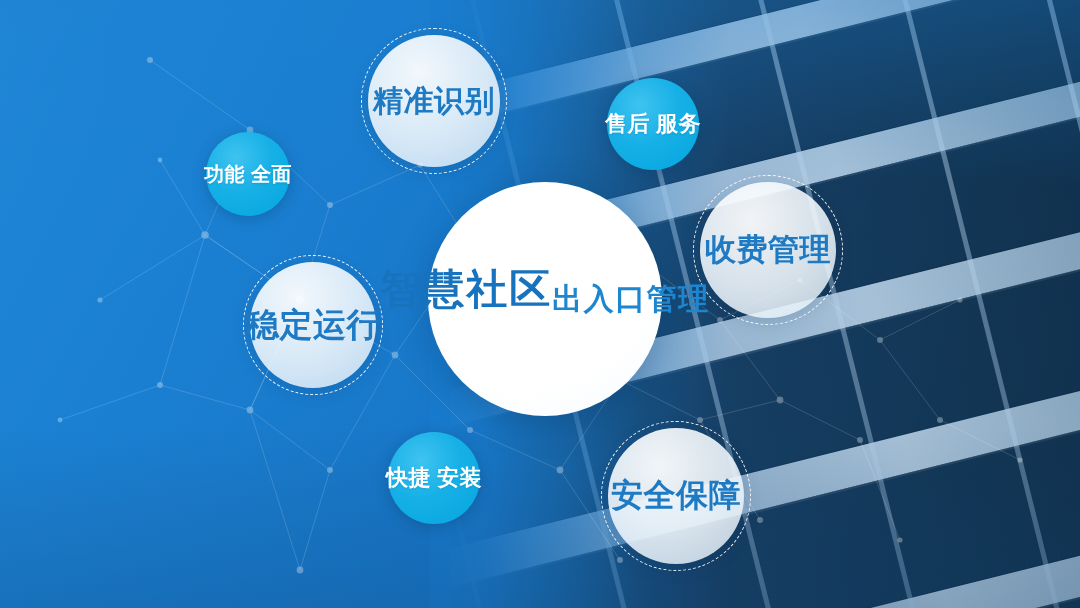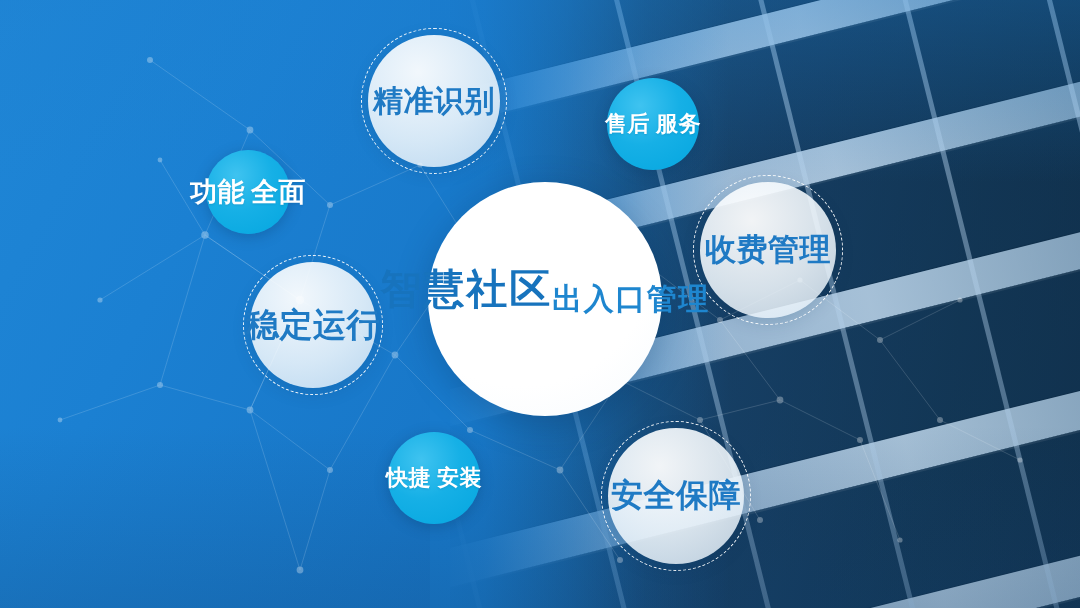--- a/index.html
+++ b/index.html
@@ -227,21 +227,21 @@
       </g>
     </svg>
   </div>
 
   <div id="bubble-layer" class="layer">
       <div class="bubble frosted" style="left: 368px; top: 35px; width: 132px; height: 132px; font-size: 30px; color: rgb(31, 122, 196);">
         <span class="ring" style="left: -7px; top: -7px; width: 146px; height: 146px;"></span>
         <span class="ln">精准</span>
         <span class="ln">识别</span>
       </div>
-      <div class="bubble solid" style="left: 206px; top: 150px; width: 84px; height: 84px; font-size: 27px; color: rgb(255, 255, 255); text-align: center;">
+      <div class="bubble solid" style="left: 206px; top: 132px; width: 84px; height: 84px; font-size: 20px; color: rgb(255, 255, 255); text-align: center;">
         <span class="ln">功能</span>
         <span class="ln">全面</span>
       </div>
       <div class="bubble solid" style="left: 607px; top: 78px; width: 92px; height: 92px; font-size: 22px; color: rgb(255, 255, 255);">
         <span class="ln">售后</span>
         <span class="ln">服务</span>
       </div>
       <div class="bubble frosted" style="left: 700px; top: 182px; width: 136px; height: 136px; font-size: 31px; color: rgb(31, 122, 196);">
         <span class="ring" style="left: -7px; top: -7px; width: 150px; height: 150px;"></span>
         <span class="ln">收费</span>

